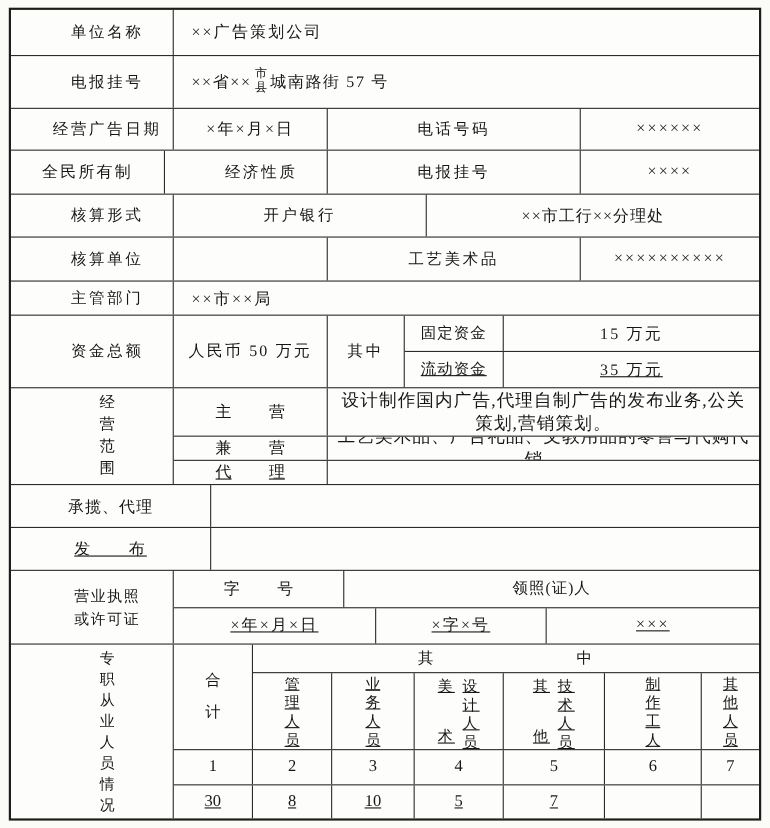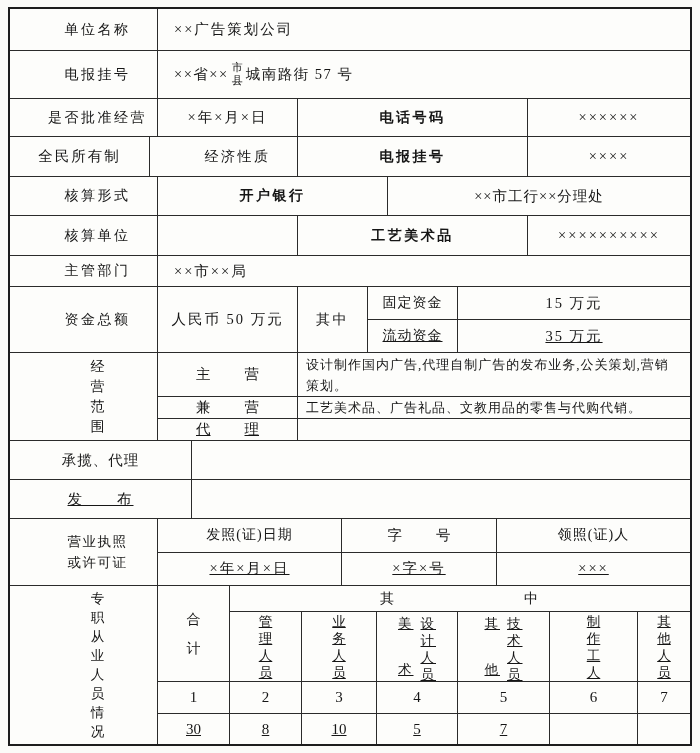--- a/index.html
+++ b/index.html
@@ -24,43 +24,43 @@
     font-size: 14.5px; letter-spacing: 2px;
     min-width: 0; overflow: hidden; text-align: center;
   }
   .cell:last-child { border-right: none; }
   .col { display: flex; flex-direction: column; min-width: 0; }
   .subrow { display: flex; border-bottom: 1.4px solid #2b2b2b; min-height: 0; }
   .subrow:last-child { border-bottom: none; text-decoration: underline; }
   .grow { flex: 1; }
   .w120 { width: 120px; flex: none; margin-left: 28px; }
   .w140 { width: 140px; flex: none; }
-  .w230 { width: 230px; flex: none; font-weight: bold; }
+  .w230 { width: 230px; flex: none; }
   .w70  { width: 70px;  flex: none; }
   .w90  { width: 90px;  flex: none; }
   .w182 { width: 182px; flex: none; }
   .w184 { width: 184px; flex: none; }
   .w155 { width: 155px; flex: none; }
   .w72  { width: 72px;  flex: none; }
   .w75  { width: 75px;  flex: none; }
   .w81  { width: 81px;  flex: none; }
   .w92  { width: 92px;  flex: none; }
   .w88  { width: 88px;  flex: none; }
   .label { font-size: 14px; letter-spacing: 2.5px; }
   .left { justify-content: flex-start; padding-left: 16px; text-align: left; }
   .stack {
     display: inline-flex; flex-direction: column; align-items: center;
     font-size: 11px; line-height: 13px; letter-spacing: 0; margin: 0 3px;
     transform: translateY(-1px);
   }
   .pair { gap: 34px; letter-spacing: 0; }
   .pair span { letter-spacing: 0; }
   .scope-content {
-    justify-content: flex-start; text-align: left;
-    padding: 2px 8px; font-size: 13px; letter-spacing: 1px; line-height: 21px;
+    justify-content: flex-start; text-align: center;
+    padding: 2px 8px; font-size: 16px; letter-spacing: 1px; line-height: 21px;
   }
   .multiline { flex-direction: column; line-height: 21px; font-size: 13.5px; letter-spacing: 1.5px; }
   .vtext { display: flex; flex-direction: column; align-items: center; }
   .vtext span { display: block; text-align: center; }
   .scope-label span { font-size: 14px; line-height: 20px; letter-spacing: 0; }
   .staff-label span { font-size: 13.5px; line-height: 19px; letter-spacing: 0; }
   .vhead span { font-size: 13.5px; line-height: 17px; letter-spacing: 0; }
   .total-head span { font-size: 14px; line-height: 29px; letter-spacing: 0; }
   .split { display: flex; align-items: stretch; gap: 7px; padding: 3px 0; height: 100%; }
   .split .sl { display: flex; flex-direction: column; justify-content: space-between; }
@@ -85,21 +85,21 @@
       <span>××省××</span>
       <span class="stack">
         <span>市</span>
         <span>县</span>
       </span>
       <span>城南路街 57 号</span>
     </div>
   </div>
 
   <div class="row" style="height:38px">
-    <div class="cell label w120">是否批准经营</div>
+    <div class="cell label w120">经营广告日期</div>
     <div class="cell w140">×年×月×日</div>
     <div class="cell label w230">电话号码</div>
     <div class="cell grow">××××××</div>
   </div>
   <div class="row" style="height:40px">
     <div class="cell w140">全民所有制</div>
     <div class="cell label w120">经济性质</div>
     <div class="cell label w230">电报挂号</div>
     <div class="cell grow">××××</div>
   </div>
@@ -183,21 +183,20 @@
     </div>
   </div>
 
   <div class="row" style="height:67px">
     <div class="cell w120 multiline">
       <div>营业执照</div>
       <div>或许可证</div>
     </div>
     <div class="col grow">
       <div class="subrow" style="flex:1">
-        <div class="cell w184 label" style="letter-spacing:1px">发照(证)日期</div>
         <div class="cell w155 pair">
           <span>字</span>
             <span>号</span>
         </div>
         <div class="cell grow label" style="letter-spacing:1px">领照(证)人</div>
       </div>
       <div class="subrow" style="flex:1">
         <div class="cell w184">×年×月×日</div>
         <div class="cell w155">×字×号</div>
         <div class="cell grow">×××</div>

